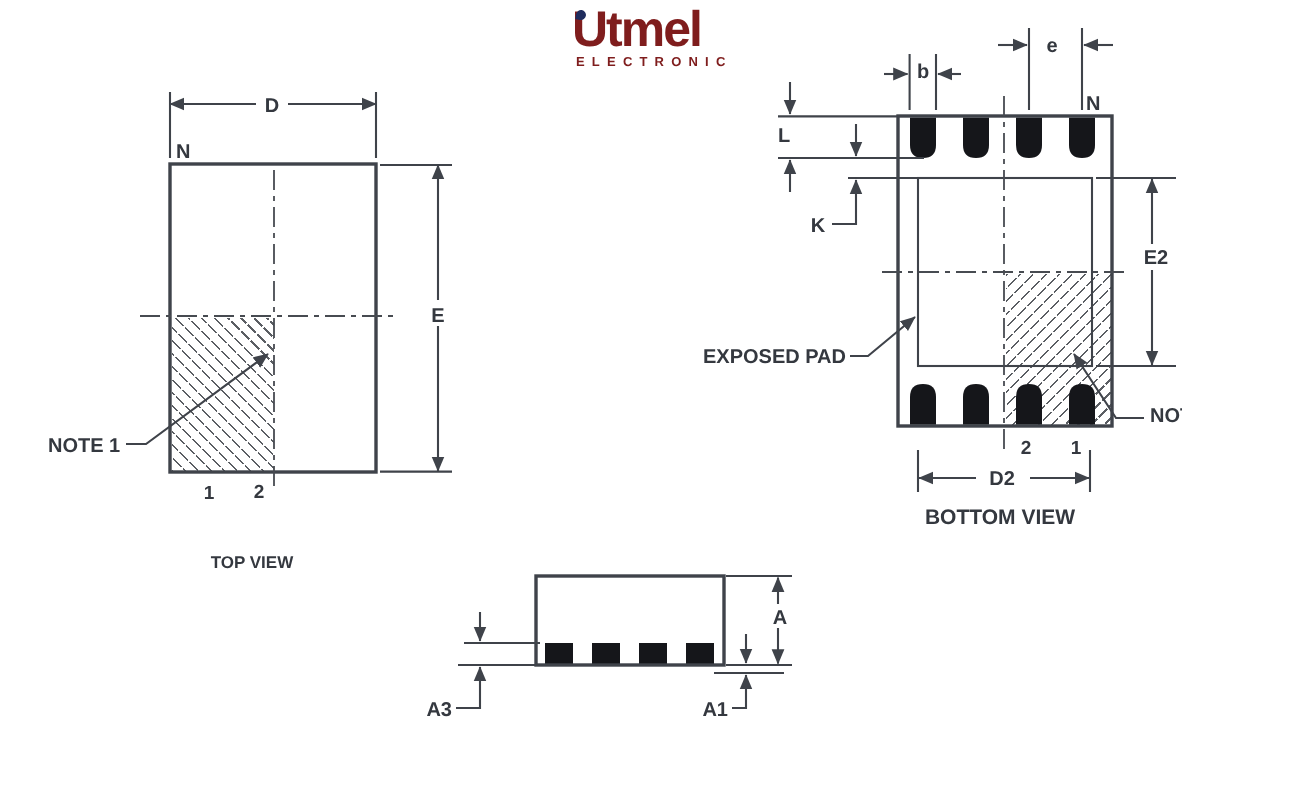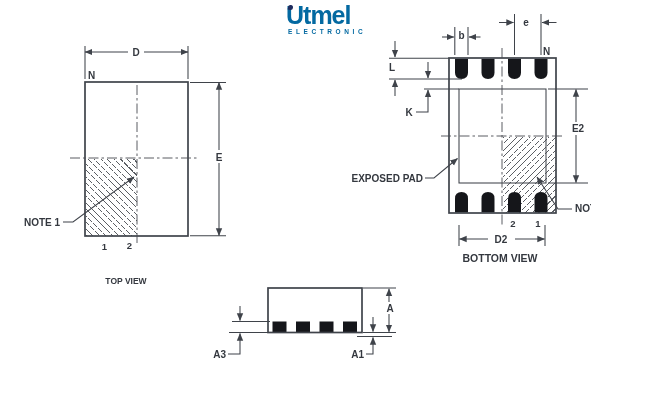--- a/index.html
+++ b/index.html
@@ -1,19 +1,19 @@
 <!DOCTYPE html>
 <html><head>
 <meta charset="utf-8">
 <style>
   html,body{margin:0;padding:0;background:#fff;}
   .canvas{position:relative;width:650px;height:400px;background:#ffffff;overflow:hidden;
           font-family:"Liberation Sans",sans-serif;}
   
-  .logo{position:absolute;left:286px;top:2px;width:90px;color:#0369a1;}
+  .logo{position:absolute;left:286px;top:2px;width:90px;color:#7f1d1d;}
   .logo .brand{font-weight:bold;font-size:25px;letter-spacing:-1px;line-height:26px;}
   .logo .sub{font-size:6.5px;font-weight:bold;letter-spacing:3.6px;margin-top:0px;margin-left:2px;}
   .logo .dot{position:absolute;left:2px;top:3px;width:5px;height:5px;border-radius:50% 50% 50% 0;
              background:#1f2c5e;transform:rotate(10deg);}
   
   .hatch-tl{position:absolute;left:86px;top:158.5px;width:51px;height:77px;
     background-image:
       repeating-linear-gradient(135deg,#ffffff 0 1px,transparent 1px 7px),
       repeating-linear-gradient(45deg,rgba(62,66,72,.85) 0 1px,transparent 1px 4.6px);}
   .hatch-br{position:absolute;left:502.5px;top:136.5px;width:53px;height:76px;

